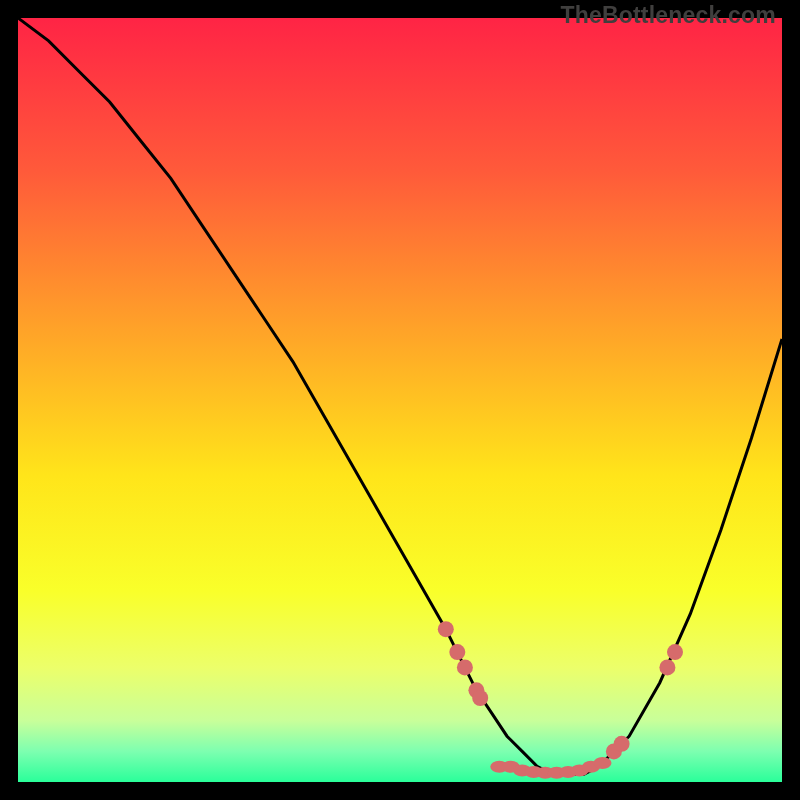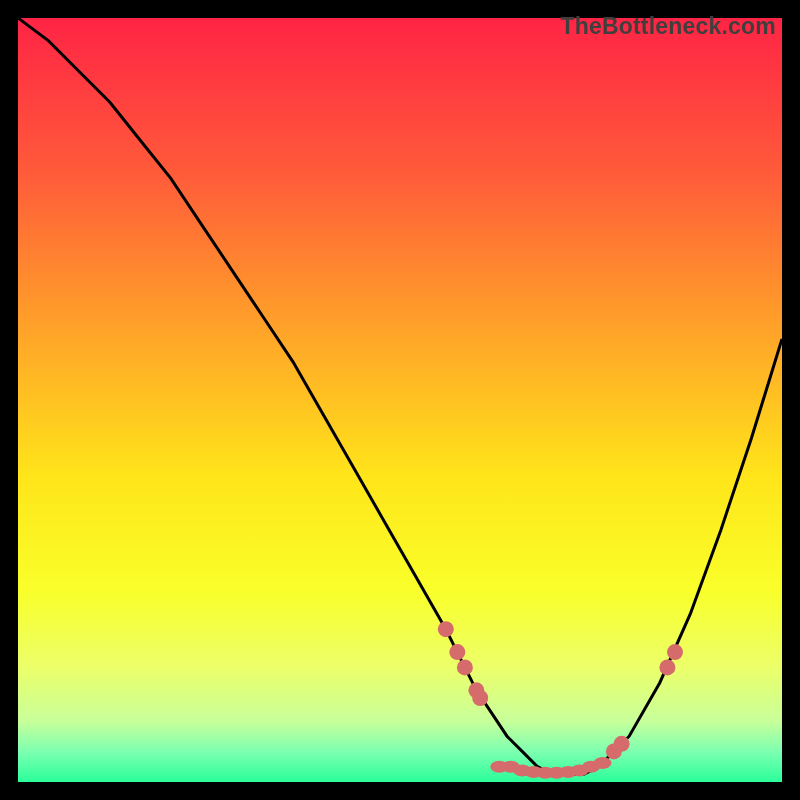--- a/index.html
+++ b/index.html
@@ -30,21 +30,20 @@
   .watermark {
     position: absolute;
     top: 2px;
     right: 24px;
     font-family: Arial, Helvetica, sans-serif;
     font-size: 23px;
     font-weight: 600;
     color: #403f3e;
     letter-spacing: 0.2px;
     z-index: 5;
-    margin-top: 11px;
   }
   svg.curve {
     position: absolute;
     left: 0;
     top: 0;
     width: 764px;
     height: 764px;
     z-index: 3;
   }
   .dot {

